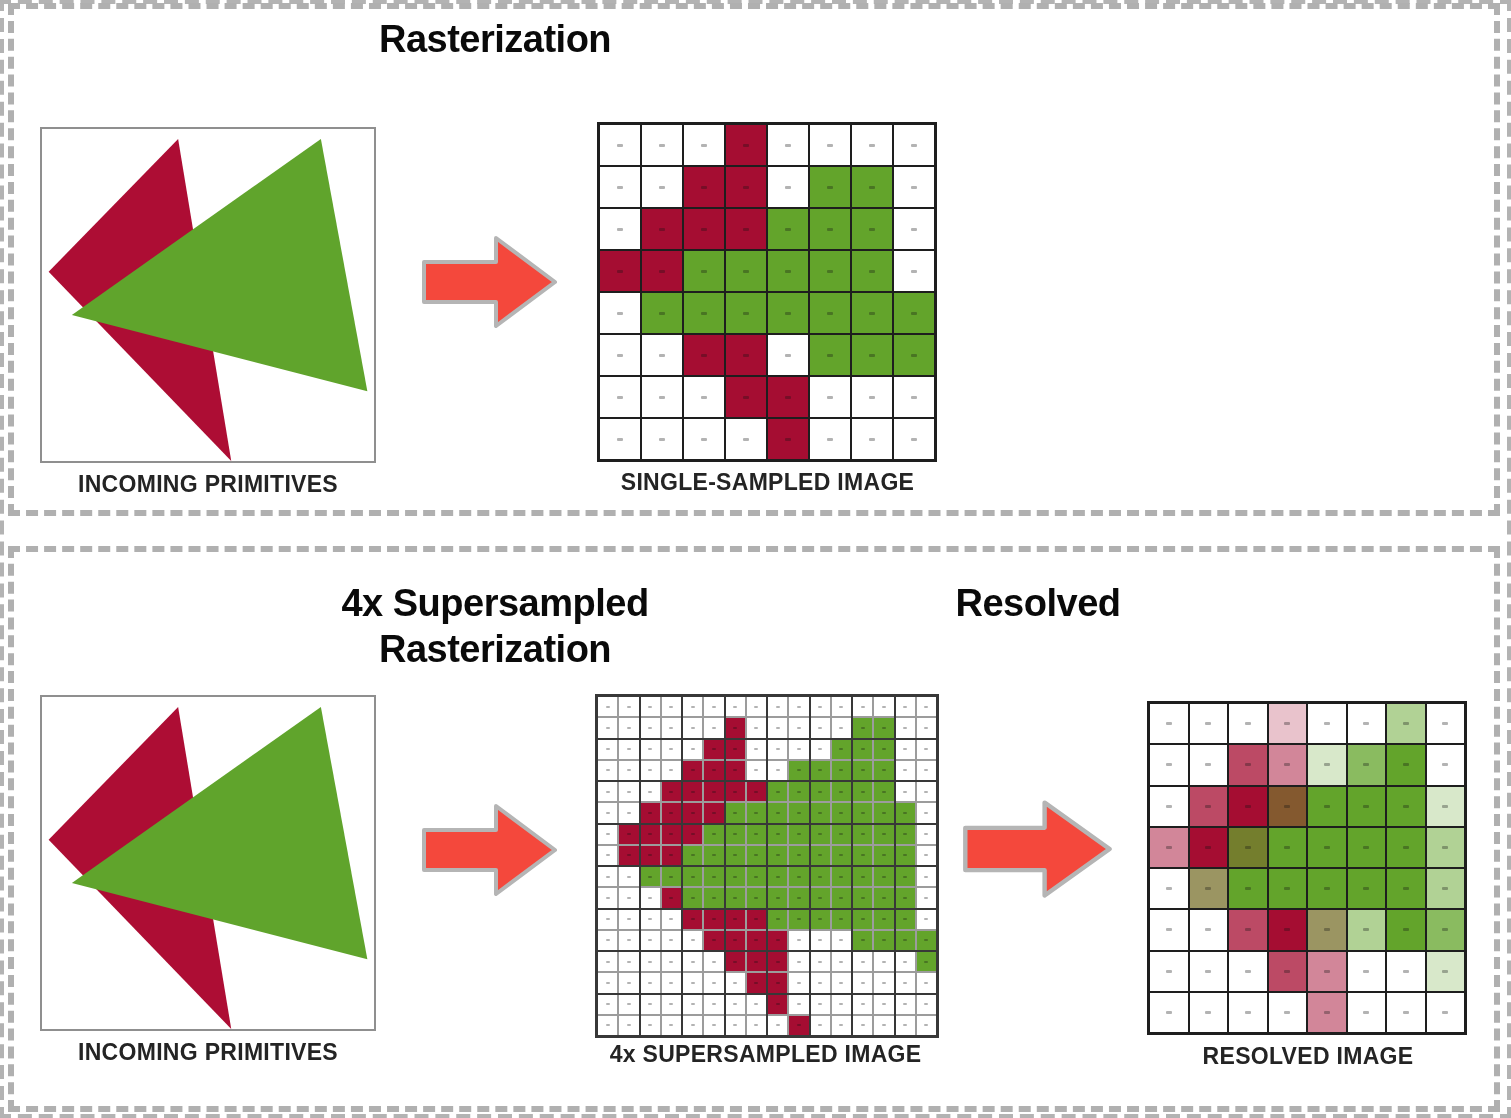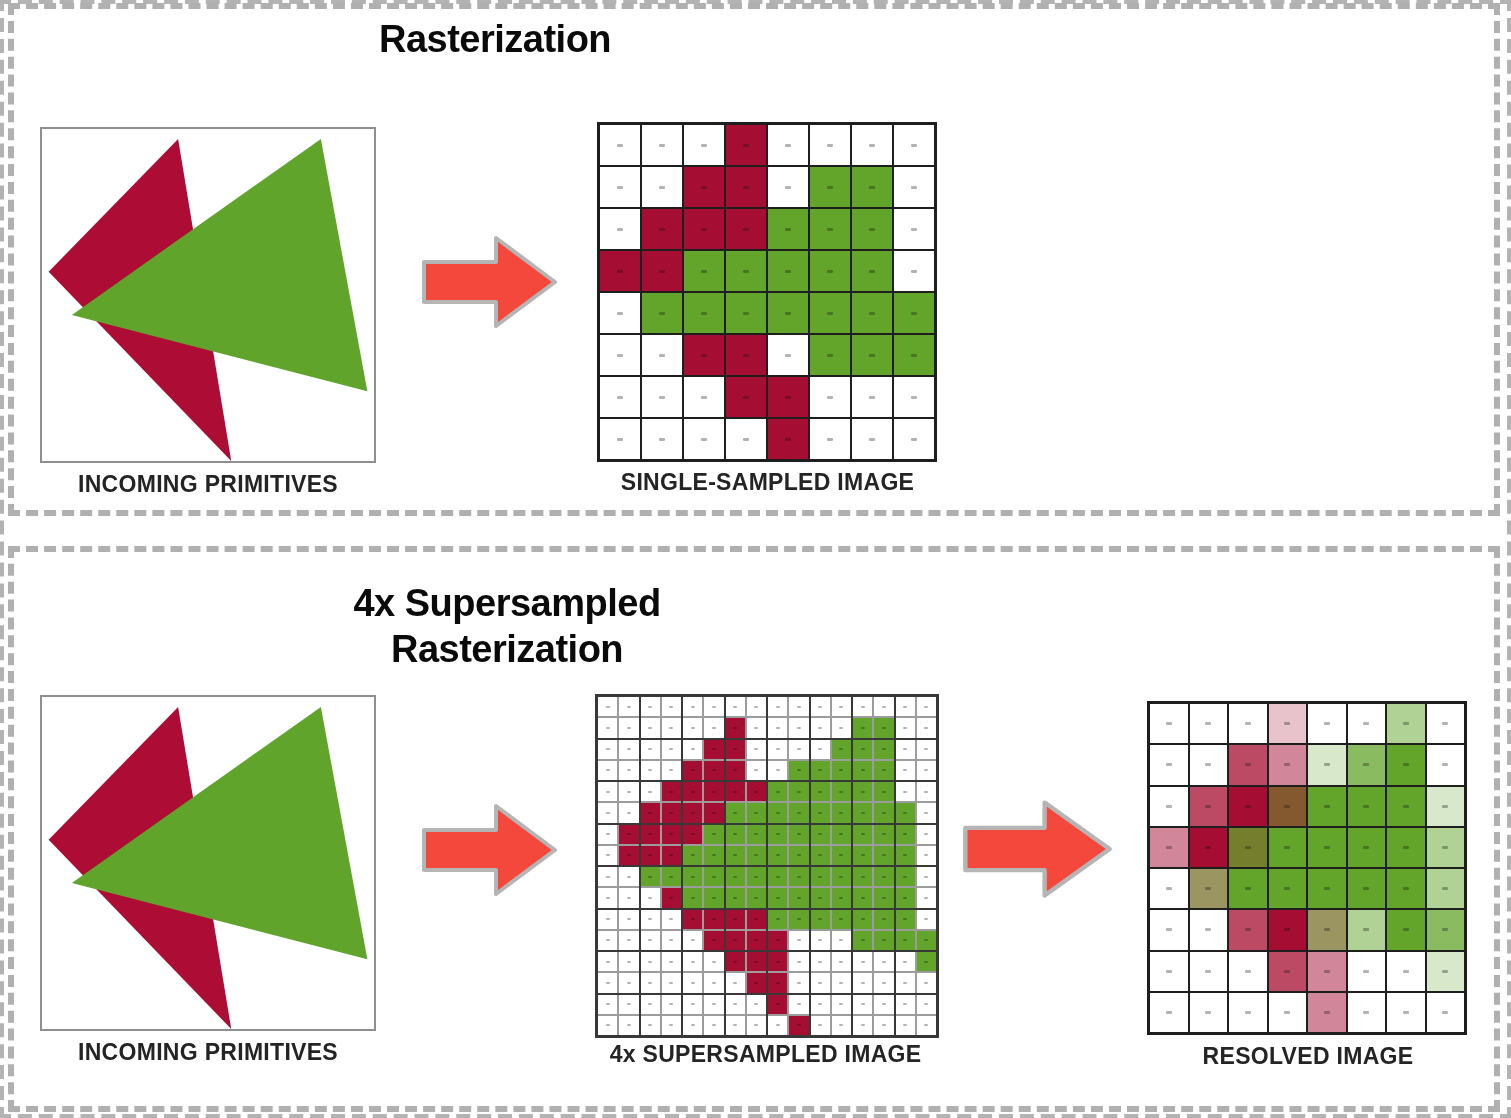--- a/index.html
+++ b/index.html
@@ -6,21 +6,21 @@
   html,body{width:1511px;height:1118px}
   body{position:relative;background:#fff;font-family:"Liberation Sans","DejaVu Sans",sans-serif;overflow:hidden}
 
   .outer-frame{position:absolute;inset:-3px;border:7px dashed #b3b3b3;pointer-events:none}
   .panel{position:absolute;border:6px dashed #b0b0b0;background:transparent}
   #panel-top{left:8px;top:3px;width:1492px;height:513px}
   #panel-bottom{left:8px;top:546px;width:1492px;height:566px}
 
   .title{position:absolute;text-align:center;font-weight:800;font-size:38px;line-height:1.22;color:#0a0a0a;letter-spacing:-0.5px}
   #title-single{left:245px;top:16px;width:500px}
-  #title-super{left:257px;top:580px;width:500px}
+  #title-super{left:245px;top:580px;width:500px}
   #title-resolve{left:888px;top:580px;width:300px}
 
   .prim-box{position:absolute;background:#fff;border:2px solid #8f8f8f}
   #prim-box-1{left:40px;top:127px;width:336px;height:336px}
   #prim-box-2{left:40px;top:695px;width:336px;height:336px}
   .prim-box svg{width:100%;height:100%;display:block}
 
   .caption{position:absolute;text-align:center;font-weight:800;font-size:23px;color:#242424;letter-spacing:.3px;white-space:nowrap}
   #cap-incoming-1{left:18px;top:471px;width:380px}
   #cap-ss{left:570px;top:469px;width:395px}
@@ -138,20 +138,21 @@
     <div class="cell" style="background: rgb(255, 255, 255);"></div>
     <div class="cell" style="background: rgb(255, 255, 255);"></div>
   </div>
 <div class="caption" id="cap-ss">SINGLE-SAMPLED IMAGE</div>
 
 <div class="title" id="title-super">
   <div>4x Supersampled</div>
   <div>Rasterization</div>
 </div>
 <div class="title" id="title-resolve">
+  <div>Resolved</div>
 </div>
 
 <div class="prim-box" id="prim-box-2">
   <svg viewBox="0 0 100 100" preserveAspectRatio="none">
     <polygon points="41,3 2,43 57,100" fill="#ad0d34"></polygon>
     <polygon points="84,3 9,56 98,79" fill="#60a42c"></polygon>
   </svg>
 </div>
 <div class="caption" id="cap-incoming-2">INCOMING PRIMITIVES</div>
 

